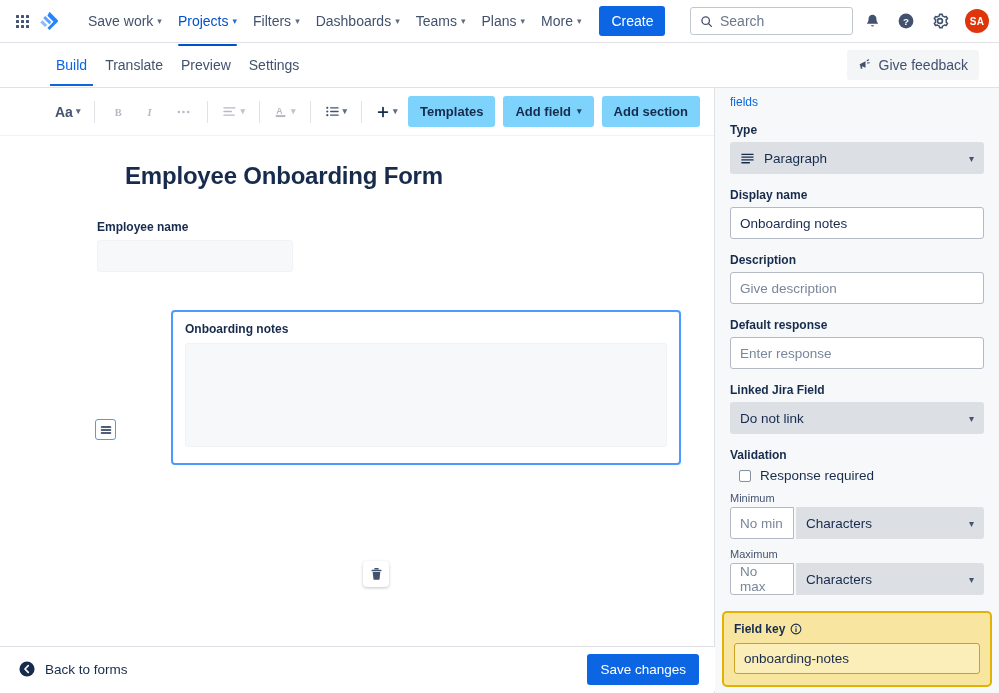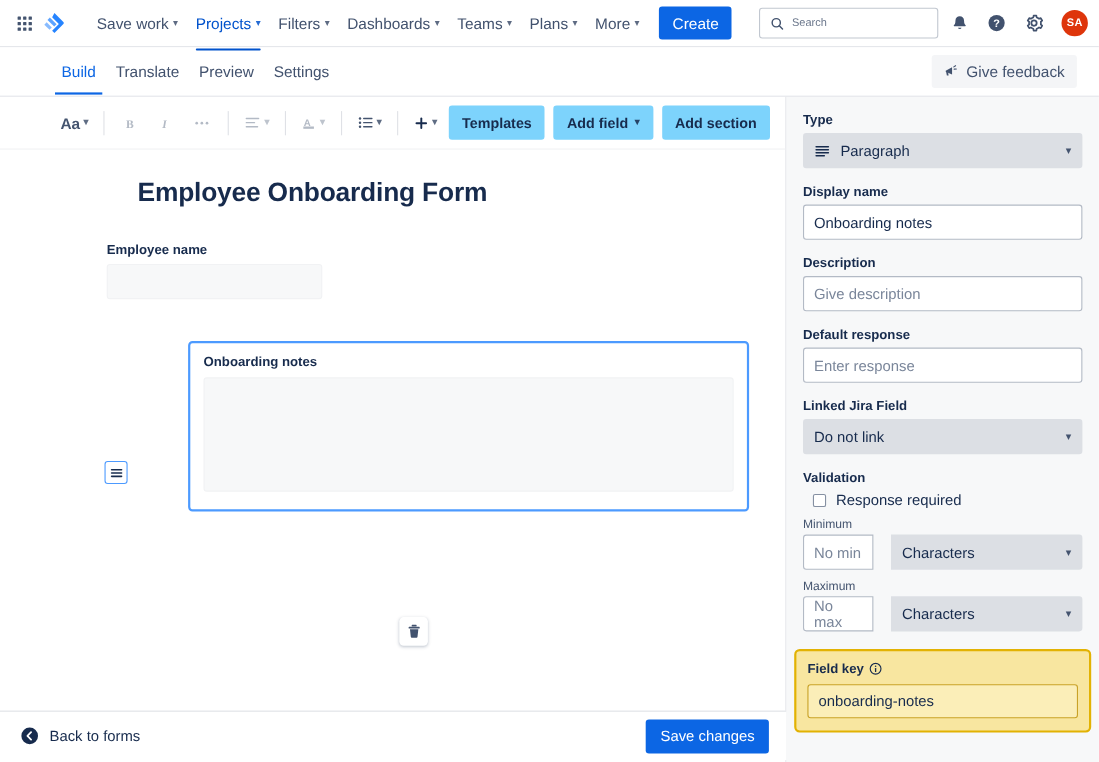--- a/index.html
+++ b/index.html
@@ -35,21 +35,21 @@
   .create-btn {
     background: #0c66e4; color: #fff; border: none; border-radius: 3px;
     font-size: 14px; font-weight: 500; padding: 7px 12px; margin-left: 10px;
     cursor: pointer; font-family: inherit;
   }
   .topnav-right { margin-left: auto; display: flex; align-items: center; gap: 4px; }
   .searchbox {
     display: flex; align-items: center; gap: 7px; width: 163px; height: 28px;
     border: 1px solid #c1c7d0; border-radius: 3px; padding: 0 9px; background: #fff;
   }
-  .searchbox .ph { font-size: 10px; color: #6b778c; }
+  .searchbox .ph { font-size: 14px; color: #6b778c; }
   .icon-btn {
     width: 30px; height: 30px; display: flex; align-items: center; justify-content: center;
     border-radius: 50%; cursor: pointer; color: #42526e;
   }
   .avatar {
     width: 24px; height: 24px; border-radius: 50%; background: #de350b; color: #fff;
     font-size: 10px; font-weight: 700; display: flex; align-items: center;
     justify-content: center; margin-left: 6px; cursor: pointer; letter-spacing: .2px;
   }
 
@@ -143,21 +143,21 @@
   .select-ctl .chev { margin-left: auto; font-size: 10px; color: #44546f; }
   .text-ctl {
     height: 32px; background: #fff; border: 1px solid #b3bac5; border-radius: 3px;
     display: flex; align-items: center; padding: 0 9px;
     font-size: 13.5px; color: #172b4d; cursor: text;
   }
   .text-ctl.ph-only { color: #7a869a; }
   .check-row { display: flex; align-items: center; gap: 9px; margin: 6px 0 0 9px; }
   .chk { width: 12px; height: 12px; border: 1px solid #8590a2; border-radius: 2px; background: #fff; cursor: pointer; }
   .check-row span { font-size: 13.5px; color: #172b4d; }
-  .minmax { display: flex; gap: 16px; align-items: center; }
+  .minmax { display: flex; gap: 2px; align-items: center; }
   .minmax .num {
     width: 64px; height: 32px; background: #fff; border: 1px solid #b3bac5;
     border-radius: 3px 0 0 3px; display: flex; align-items: center; padding: 0 9px;
     font-size: 13.5px; color: #7a869a; cursor: text;
   }
   .minmax .unit { flex: 1; border-radius: 0 3px 3px 0; }
   .fieldkey-box {
     margin: 16px -8px 0; background: #f8e6a0; border: 2px solid #e2b203;
     border-radius: 5px; padding: 9px 10px 11px;
   }
@@ -405,20 +405,21 @@
             <circle cx="10" cy="10" r="8.4" fill="#172b4d"></circle>
             <path d="M11.4 6.3 L7.7 10 l3.7 3.7" fill="none" stroke="#fff" stroke-width="1.8" stroke-linecap="round" stroke-linejoin="round"></path>
           </svg>
           <span>Back to forms</span>
         </div>
         <button class="save-btn">Save changes</button>
       </div>
     </div>
 
     <div class="side-panel">
+      <div class="crumb">fields</div>
 
       <div class="p-label">Type</div>
       <div class="select-ctl">
         <svg width="15" height="13" viewBox="0 0 16 14">
           <g stroke="#172b4d" stroke-width="1.5" stroke-linecap="round">
             <line x1="2" y1="2.5" x2="14" y2="2.5"></line>
               <line x1="2" y1="5.5" x2="14" y2="5.5"></line>
             <line x1="2" y1="8.5" x2="14" y2="8.5"></line>
               <line x1="2" y1="11.5" x2="10" y2="11.5"></line>
           </g>

